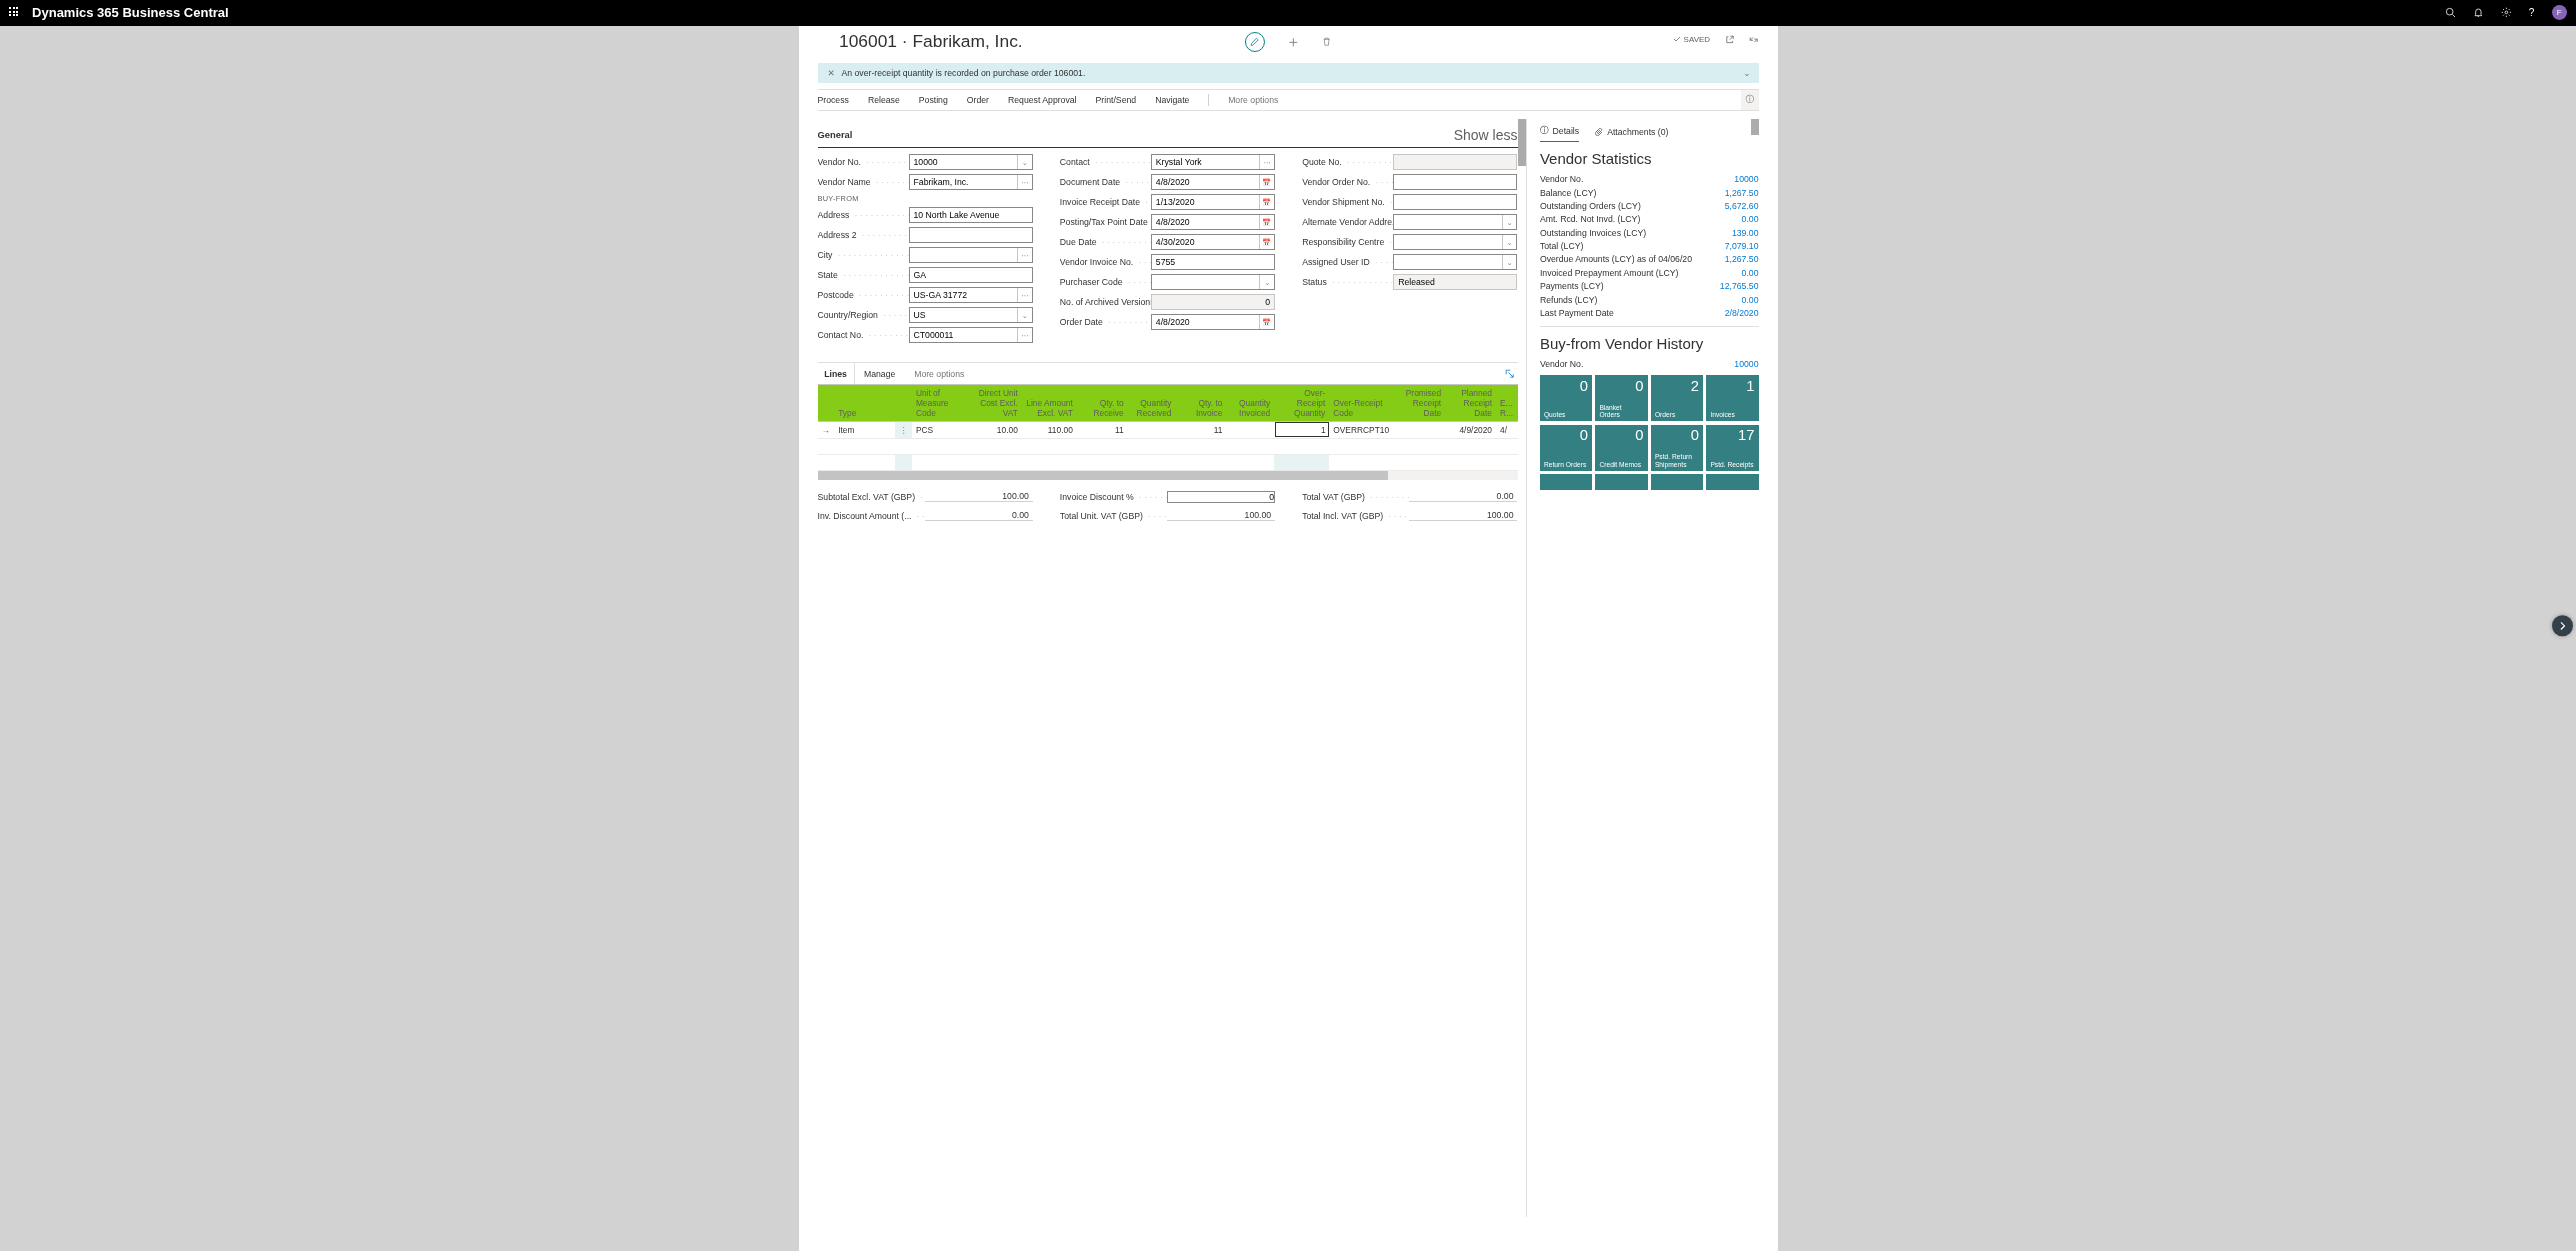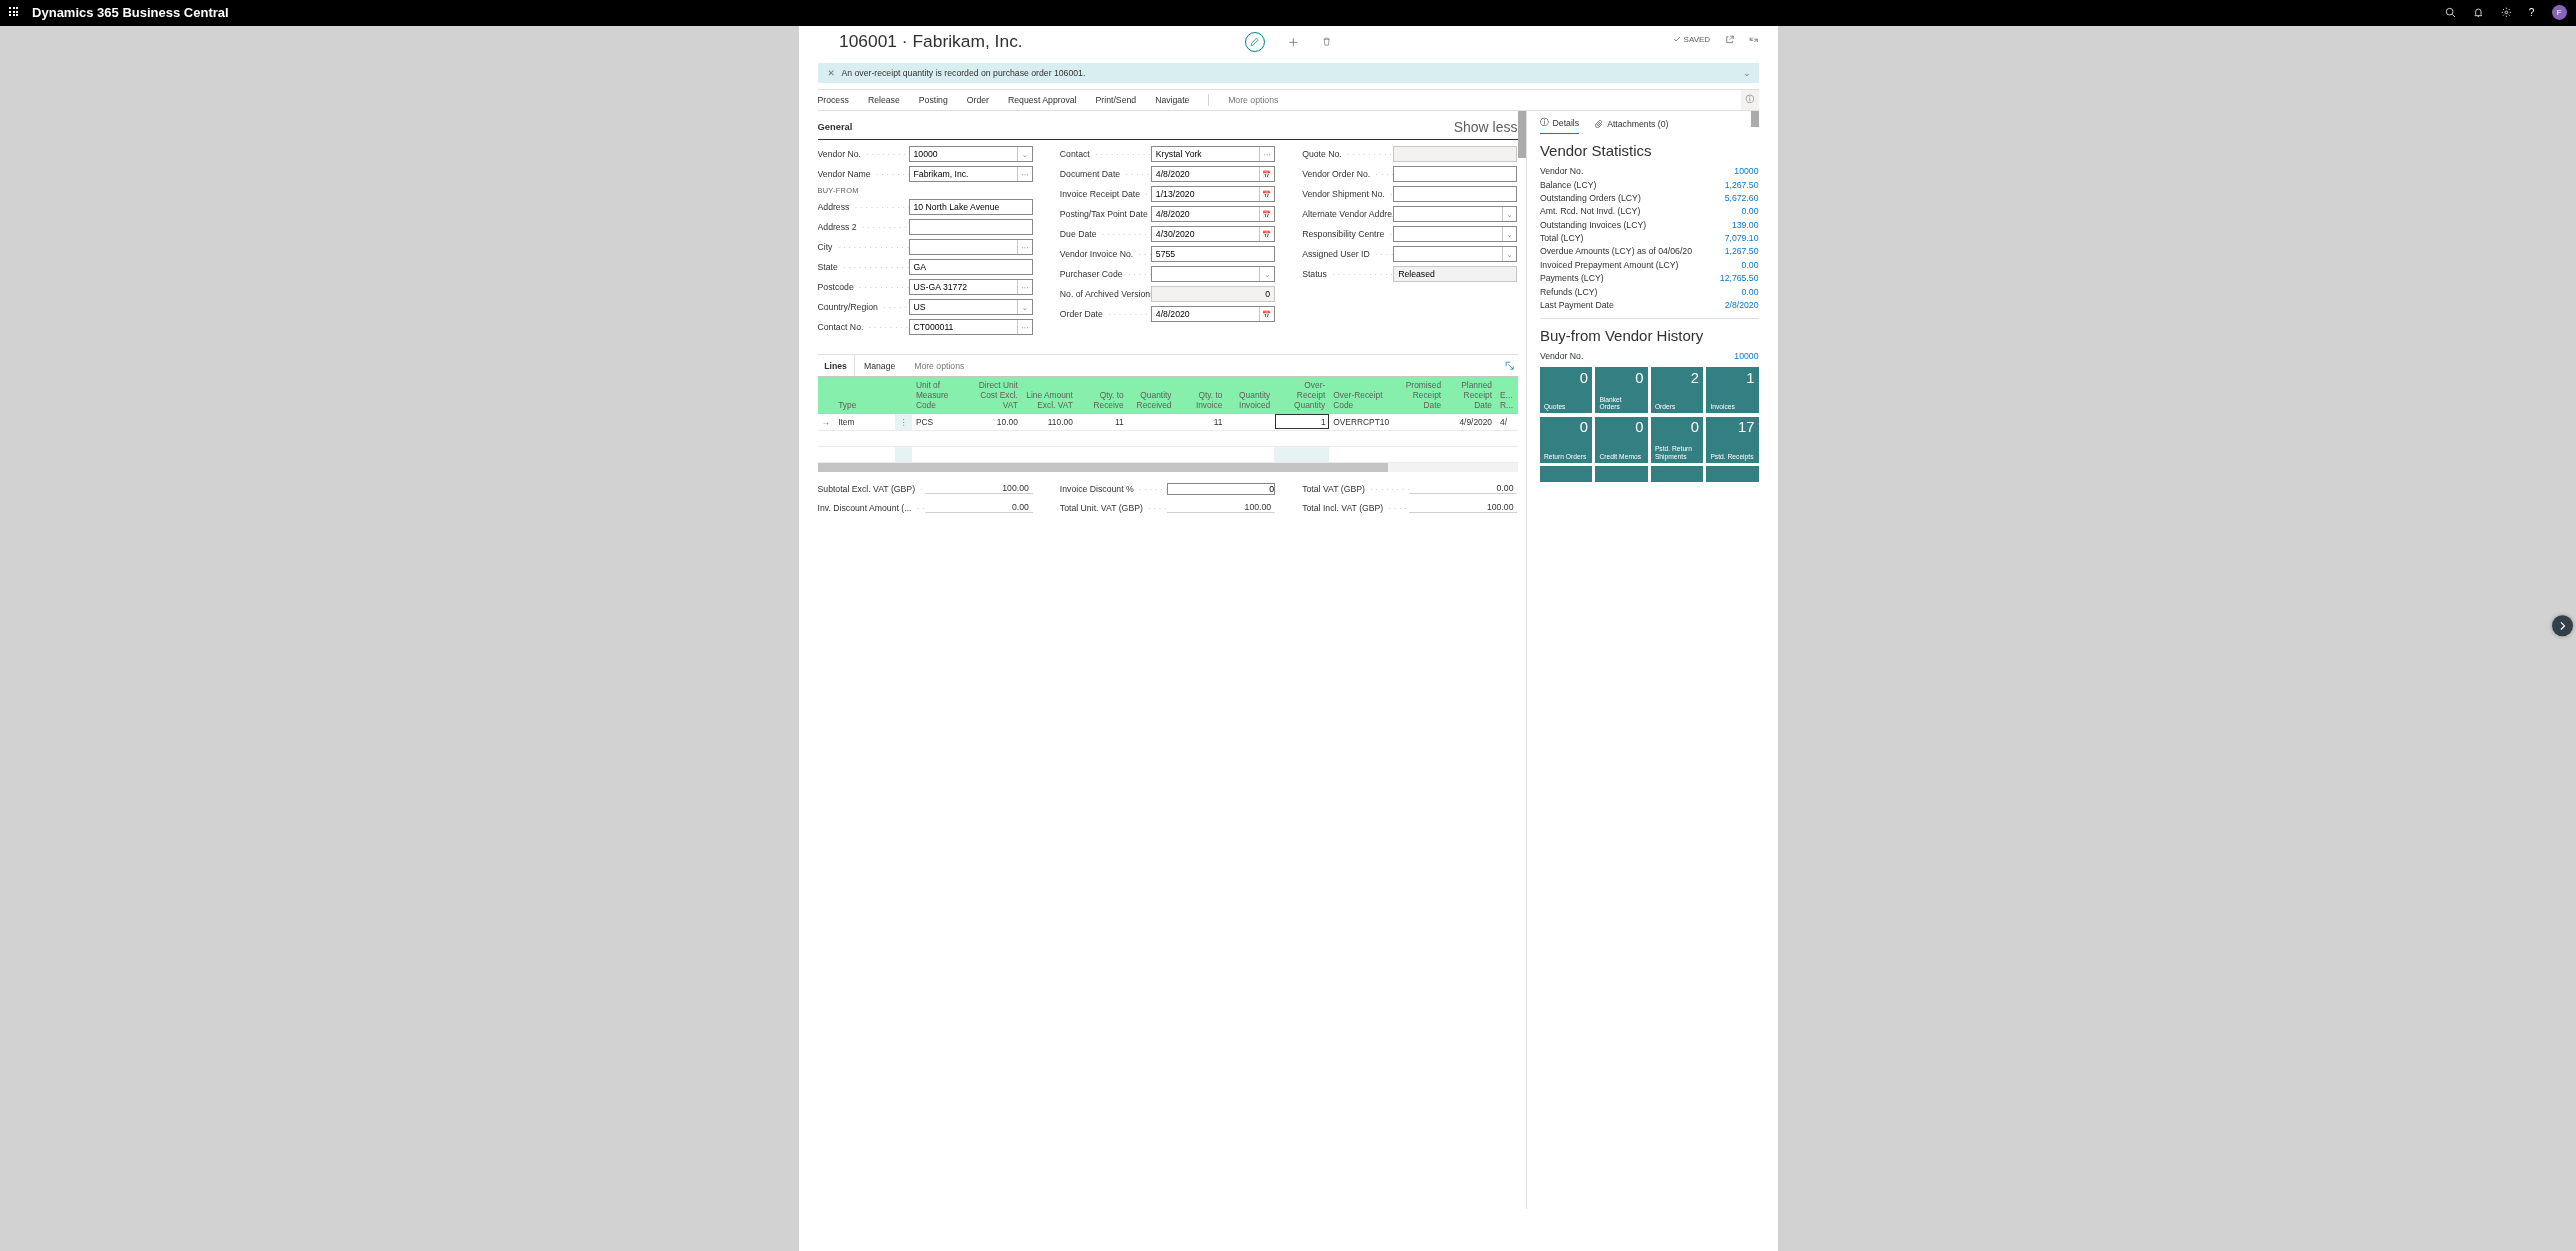--- a/index.html
+++ b/index.html
@@ -25,42 +25,42 @@
 .head-right{position:absolute;top:9.4px;right:19px;display:flex;align-items:center;gap:14.8px;color:#605e5c;font-size:8px}
 .saved svg{vertical-align:-1.3px;margin-right:2.7px}
 .notice{margin:6.7px 19px 0 19px;background:#d8eef0;border-left:2px solid transparent;padding:5.4px 8px;display:flex;align-items:center;gap:6.7px;font-size:8.7px;color:#323130;position:relative}
 .notice .close-x{color:#767676;cursor:pointer}
 .notice .chev{position:absolute;right:8px;color:#767676;cursor:pointer}
 .action-bar{margin:5.4px 19px 0 19px;border-top:0.7px solid #e1dfdd;border-bottom:0.7px solid #e1dfdd;display:flex;align-items:center;padding:4px 0;gap:19px;font-size:8.7px;position:relative}
 .action-bar .item{cursor:pointer;color:#323130}
 .action-bar .divider{width:0.7px;height:12px;background:#d1d1d1}
 .action-bar .more{color:#767676}
 .info-btn{position:absolute;right:0;top:0;bottom:0;width:17.4px;background:#f3f2f1;display:flex;align-items:center;justify-content:center;color:#767676;cursor:pointer}
-.body{display:flex;margin:0 19px;height:calc(100% - 127px);overflow:hidden}
+.body{display:flex;margin:8px 19px;height:calc(100% - 127px);overflow:hidden}
 .main{flex:1;overflow:hidden;position:relative;padding-right:8px}
 .main-scroll-fake{position:absolute;right:0;top:0;width:8px;height:47px;background:#ababab}
 .section-title{font-weight:600;font-size:9.4px;margin:8px 0 6.7px 0;border-bottom:1.3px solid #323130;padding-bottom:4px;display:flex;justify-content:space-between;align-items:center}
 .show-less{font-weight:400;font-size:14px;color:#605e5c;cursor:pointer}
 .gen-grid{display:grid;grid-template-columns:repeat(3,1fr);column-gap:27px;font-size:8.7px}
 .field{display:flex;align-items:center;margin-bottom:4px;height:16px}
 .label{width:91px;color:#323130;white-space:nowrap;overflow:hidden}
 .label::after{content:" · · · · · · · · · · · · · · · · · · · · · · · · · · · · · · · ·";color:#c8c8c8;padding-left:2.7px}
 .control{flex:1;display:flex;align-items:stretch;border:0.7px solid #8a8886;height:16px;background:#fff}
 .control.readonly{background:#f3f2f1;border-color:#c8c6c4}
 .control input{flex:1;border:none;outline:none;padding:0 4px;font-size:8.7px;background:transparent;width:100%}
 .control .suffix{width:14.8px;border-left:0.7px solid #c8c6c4;display:flex;align-items:center;justify-content:center;color:#767676;cursor:pointer;font-size:7.4px}
 .subhead{font-size:7.4px;color:#605e5c;letter-spacing:0.3px;margin:4px 0 4px 0}
 .lines-bar{border-top:0.7px solid #e1dfdd;border-bottom:0.7px solid #c8c6c4;margin-top:14.8px;margin-bottom:0;padding:0;display:flex;align-items:center;font-size:8.7px;position:relative;height:23px}
 .lines-bar .tab{font-weight:600;padding:0 6.7px;border-right:0.7px solid #e1dfdd;height:100%;display:flex;align-items:center}
 .lines-bar .link{padding:0 9.4px;cursor:pointer}
 .lines-bar .more{color:#767676}
 .lines-bar .abs-right{position:absolute;right:2.7px;color:#0078d4;cursor:pointer}
 .tbl-wrap{overflow:hidden}
 table.grid{border-collapse:collapse;width:100%;font-size:8.4px}
-table.grid th{background:#86efac;border-bottom:0.7px solid #c8c6c4;padding:2.7px 4px;font-weight:400;color:#605e5c;text-align:right;vertical-align:bottom;height:23px}
+table.grid th{background:#84cc16;border-bottom:0.7px solid #c8c6c4;padding:2.7px 4px;font-weight:400;color:#605e5c;text-align:right;vertical-align:bottom;height:23px}
 table.grid th.left{text-align:left}
 table.grid td{border-bottom:0.7px solid #edebe9;padding:2px 4px;text-align:right;height:16px}
 table.grid td.left{text-align:left}
 table.grid td.arrow{text-align:left;color:#605e5c}
 .cell-edit{border:1.3px solid #323130;background:#fff;height:14.8px;display:flex;align-items:center;justify-content:flex-end;padding-right:2px}
 .cell-blue{background:#e7f3f3}
 .hscroll-fake{height:9.4px;background:#f3f2f1;position:relative;margin-top:0}
 .hscroll-fake .thumb{position:absolute;left:0;width:570px;height:9.4px;background:#c3c3c3}
 .totals{margin-top:9.4px;display:grid;grid-template-columns:repeat(3,1fr);column-gap:27px}
 .total-field{display:flex;align-items:center;margin-bottom:4px;height:14.8px}

